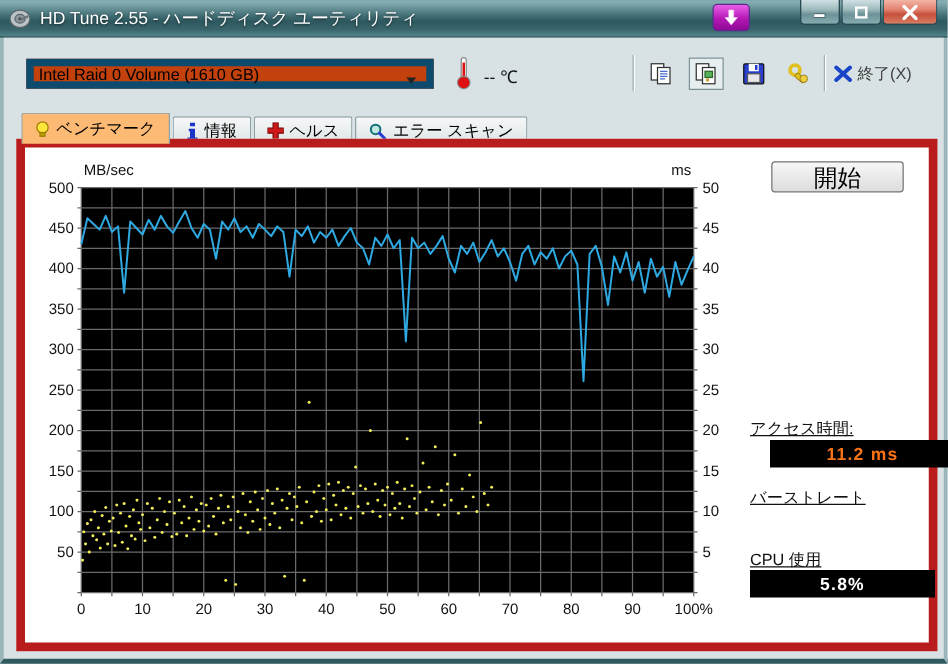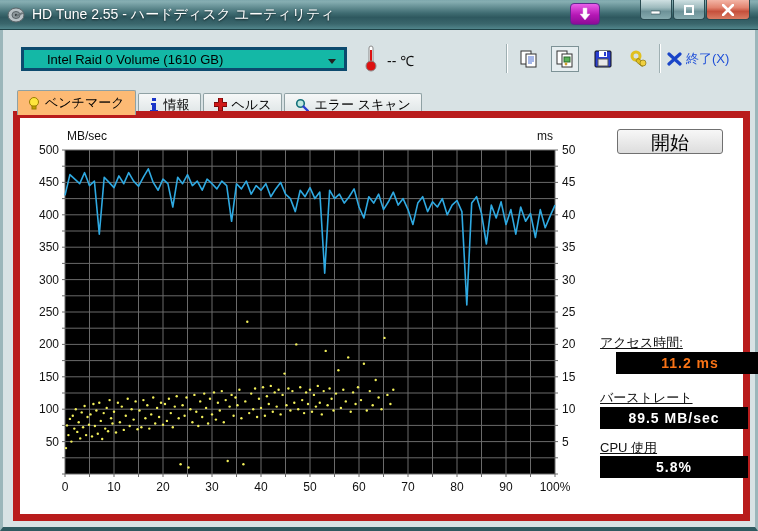--- a/index.html
+++ b/index.html
@@ -21,34 +21,34 @@
   .dl-badge svg { position:absolute; left:6px; top:3px; }
   .caption-btns { position:absolute; right:8px; top:0px; display:flex; }
   .cap-btn { width:32px; height:20px; border:1px solid #294a50; border-top:none;
     background:linear-gradient(180deg,#cfe0e2 0%,#9dbabd 40%,#6d9298 60%,#86abaf 100%);
     border-radius:0 0 4px 4px; display:flex; align-items:center; justify-content:center;
     margin-left:1px; cursor:pointer; }
   .cap-btn.close { width:44px;
     background:linear-gradient(180deg,#f3b5a6 0%,#e2836f 40%,#c6503c 60%,#d97c63 100%); }
   
   .dropdown { position:absolute; left:18px; top:47px; width:326px; height:24px;
-    background:#14b8a6; border:3px solid #0c4a6e; display:flex; align-items:center;
-    font-size:13px; padding-left:23px; cursor:pointer; }
+    background:#c2410c; border:6px solid #0c4a6e; display:flex; align-items:center;
+    font-size:13px; padding-left:4px; cursor:pointer; }
   .dd-arrow { position:absolute; right:8px; top:9px; width:0; height:0;
     border-left:4px solid transparent; border-right:4px solid transparent;
     border-top:5px solid #222; }
   .thermo { position:absolute; left:360px; top:44px; }
   .temp-text { position:absolute; left:384px; top:51px; font-size:14px; color:#111; }
   .tsep { position:absolute; top:44px; width:1px; height:29px; background:#9fb0b3;
     box-shadow:1px 0 0 #ffffff; }
   .tool-btn { position:absolute; top:46px; width:28px; height:26px; display:flex;
     align-items:center; justify-content:center; cursor:pointer; }
   .tool-btn.selected { border:1px solid #7d9296; background:#e6eef0; }
   .exit-btn { position:absolute; left:664px; top:46px; height:26px; display:flex;
-    align-items:center; gap:4px; font-size:13px; color:#1d4ed8; cursor:pointer; }
+    align-items:center; gap:4px; font-size:13px; color:#404040; cursor:pointer; }
   
   .tabs { position:absolute; left:14px; top:87px; display:flex; align-items:flex-end; }
   .tab { height:22px; margin-top:3px; background:linear-gradient(180deg,#f6f8f8,#dde4e5);
     border:1px solid #8fa1a4; border-bottom:none; border-radius:2px 2px 0 0;
     display:flex; align-items:center; gap:5px; padding:0 10px; font-size:13px;
     cursor:pointer; margin-right:2px; white-space:nowrap; }
   .tab.active { height:25px; background:#fdba74; position:relative; z-index:3; }
   
   .page { position:absolute; left:10px; top:111px; width:737px; height:410px;
     background:#ffffff; border:7px solid #b91c1c; z-index:2; }
@@ -435,19 +435,18 @@
         <text x="535" y="373" text-anchor="middle" font-family="Liberation Sans, sans-serif" font-size="12" fill="#111">100%</text>
       </svg>
 
     <button class="start-btn">開始</button>
 
 
     <span class="rlabel" style="left:580px; top:216px">アクセス時間:</span>
     <div class="vbox yellow" style="left:580px; top:234px">11.2 ms</div>
 
     <span class="rlabel" style="left:580px; top:271px">バーストレート</span>
-    <div class="vbox" style="left:580px; top:289px">89.5 MB/sec</div>
 
     <span class="rlabel" style="left:580px; top:321px">CPU 使用</span>
     <div class="vbox" style="left:580px; top:338px">5.8%</div>
   </div>
 
 </div>
 
 </body></html>

